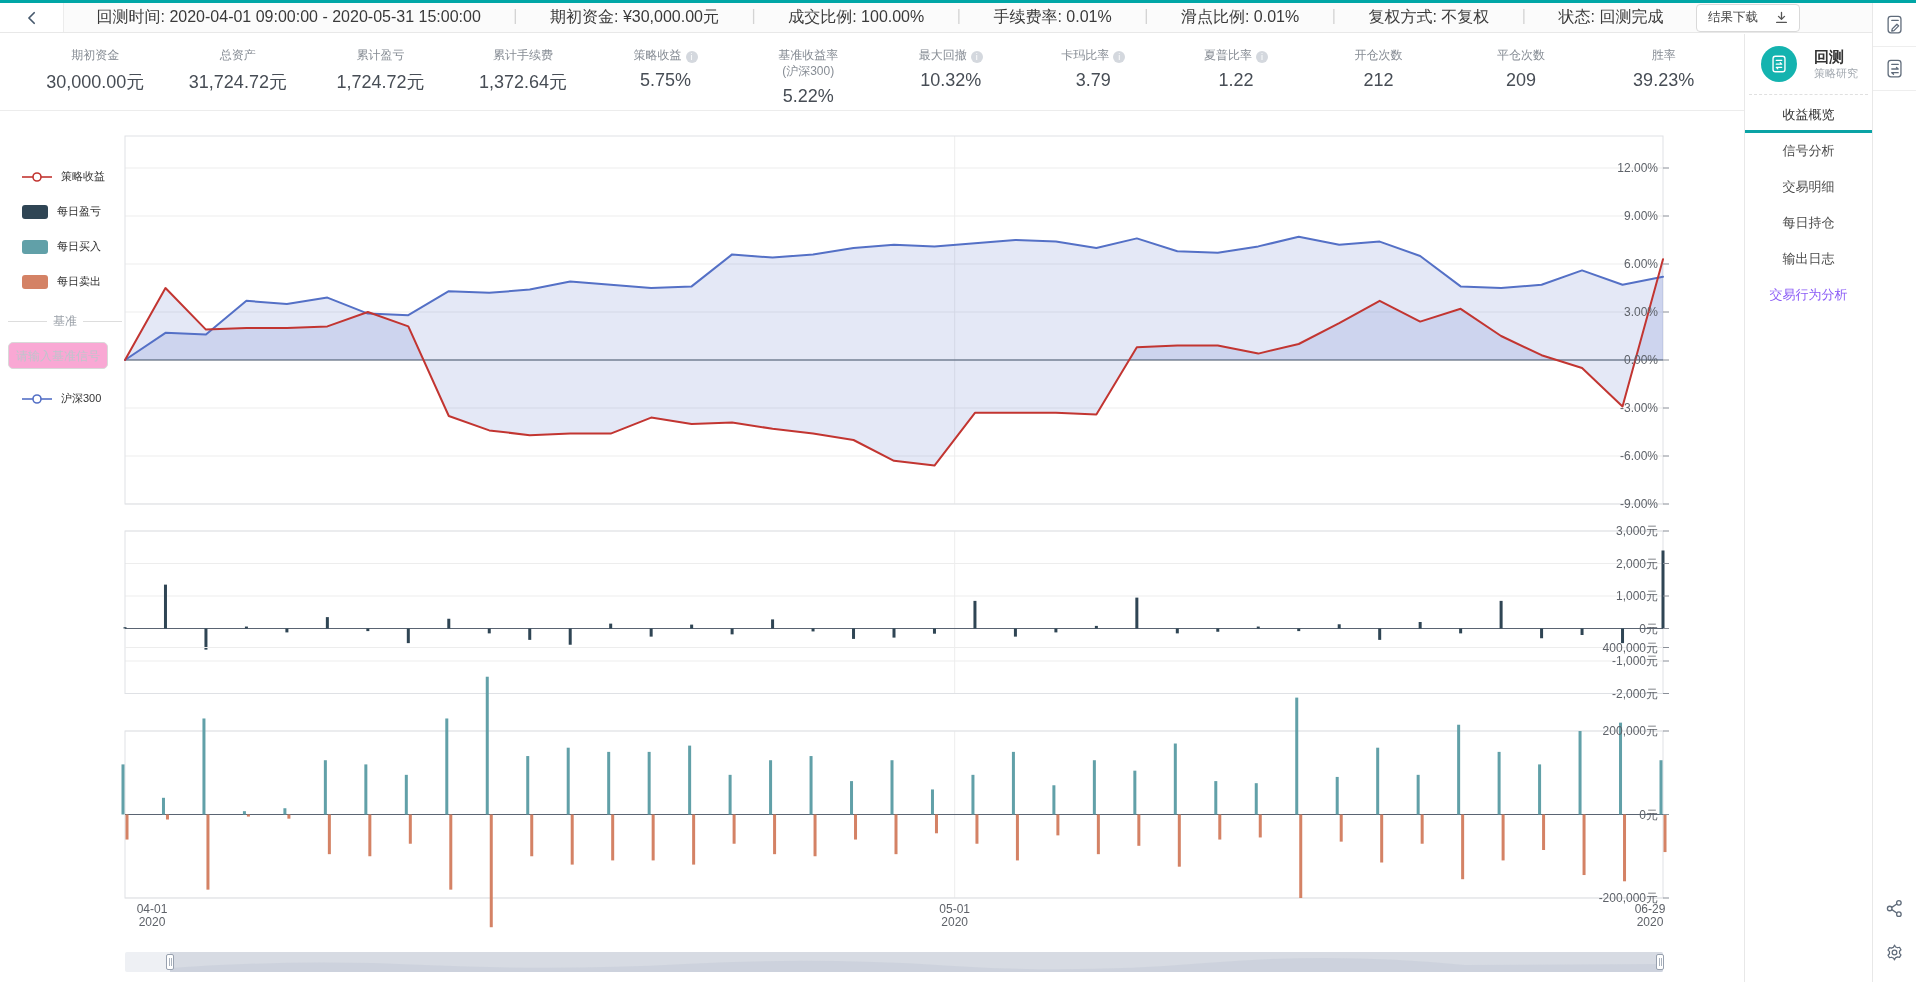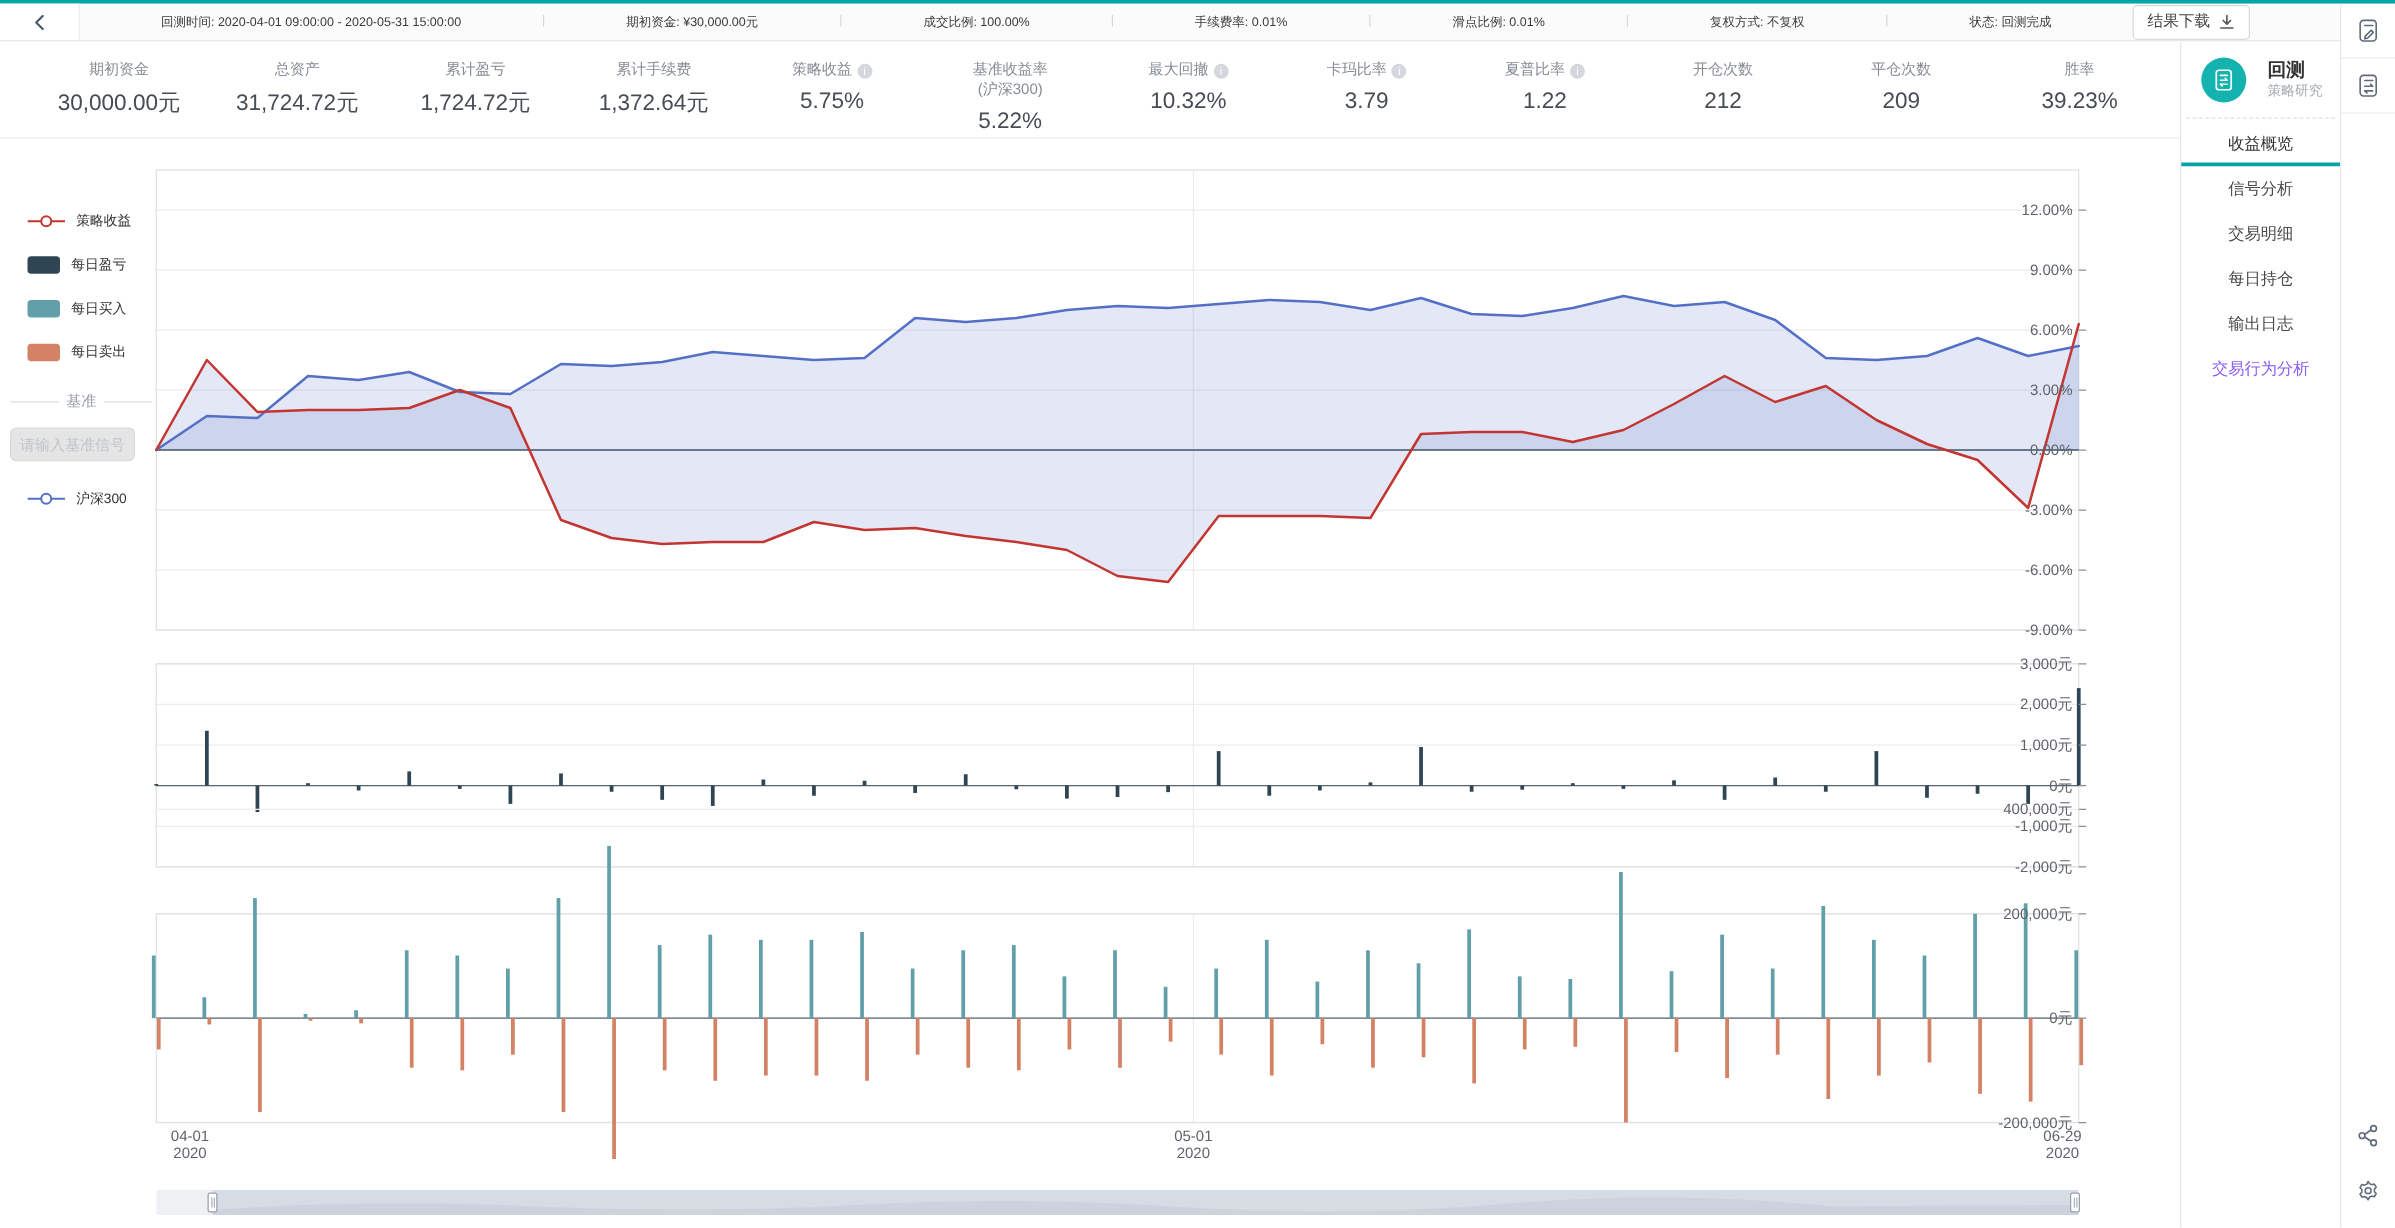--- a/index.html
+++ b/index.html
@@ -6,23 +6,23 @@
   html,body{width:1916px;height:982px;overflow:hidden;background:#fff;
     font-family:"Liberation Sans","DejaVu Sans",sans-serif;color:#333}
   .app{position:relative;width:1916px;height:982px;border-top:3px solid #00a6a6;background:#fff}
 
   
   .topbar{position:absolute;left:0;top:0;width:1872px;height:30px;background:#fbfbfb;
     border-bottom:1px solid #e8e8e8;display:flex;align-items:center}
   .back-btn{width:64px;height:100%;background:#fff;border:none;border-right:1px solid #ececec;
     display:flex;align-items:center;justify-content:center;cursor:pointer}
   .topbar-items{flex:1;display:flex;align-items:flex-start;justify-content:space-evenly;
-    font-size:10px;color:#3a3a3a;white-space:nowrap}
+    font-size:16px;color:#3a3a3a;white-space:nowrap}
   .tb-sep{color:#d4d4d4}
-  .dl-btn{display:flex;align-items:center;gap:7px;background:#fff;border:1px solid #d9d9d9;
+  .dl-btn{display:flex;align-items:center;gap:17px;background:#fff;border:1px solid #d9d9d9;
     border-radius:4px;height:28px;padding:0 11px;font-size:12.5px;color:#444;margin-right:72px;cursor:pointer}
 
   
   .rail{position:absolute;right:0;top:0;width:44px;height:979px;background:#fff;border-left:1px solid #e8e8e8}
   .rail-cell{width:100%;height:44px;display:flex;align-items:center;justify-content:center;cursor:pointer}
   .rail-cell.bordered{border-bottom:1px solid #eee}
   .rail-bottom{position:absolute;bottom:8px;left:0;width:100%}
 
   
   .sidebar{position:absolute;right:44px;top:31px;width:128px;height:948px;background:#fff;border-left:1px solid #e8e8e8}
@@ -51,21 +51,21 @@
   .charts-region{position:relative;width:1745px;height:873px}
   #charts-svg{position:absolute;left:0;top:0}
 
   
   .legend{position:absolute;left:0;top:48px;width:126px}
   .legend-row{display:flex;align-items:center;gap:9px;padding:10px 0 10px 22px;font-size:11px;color:#333;cursor:pointer}
   .swatch{width:26px;height:14px;border-radius:3px;flex:none}
   .bench-divider{display:flex;align-items:center;gap:6px;margin:14px 4px 12px 8px;font-size:12px;color:#9aa0a8}
   .dv-line{flex:1;height:1px;background:#ddd}
   .bench-input{width:100px;height:27px;margin:0 0 12px 8px;border:1px solid #d9d9d9;border-radius:5px;
-    font-size:12px;color:#555;text-align:center;background:#e5e5e5;outline:none;
+    font-size:12px;color:#555;text-align:center;background:#f9a8d4;outline:none;
     font-family:"Liberation Sans","DejaVu Sans",sans-serif}
   .bench-input::placeholder{color:#bfc4cc}
 
   
   .x-label{position:absolute;top:792px;transform:translateX(-50%);text-align:center;
     font-size:12px;color:#5e6269;line-height:13px}
 
   
   .datazoom{position:absolute;left:125px;top:840px;width:1538px;height:22px}
   .dz-track{position:absolute;left:0;top:1px;width:100%;height:20px;background:#eef0f4;border-radius:2px;overflow:hidden}

